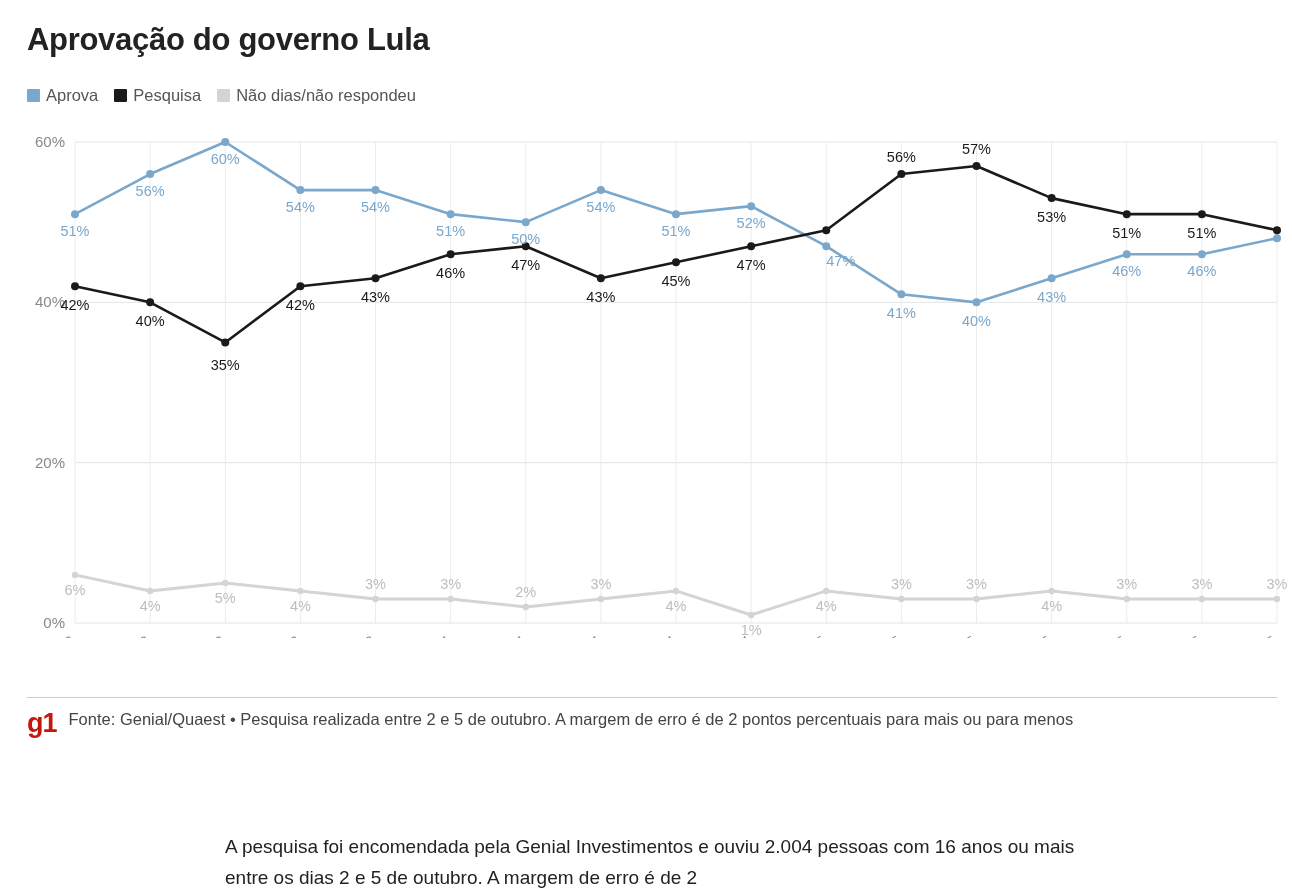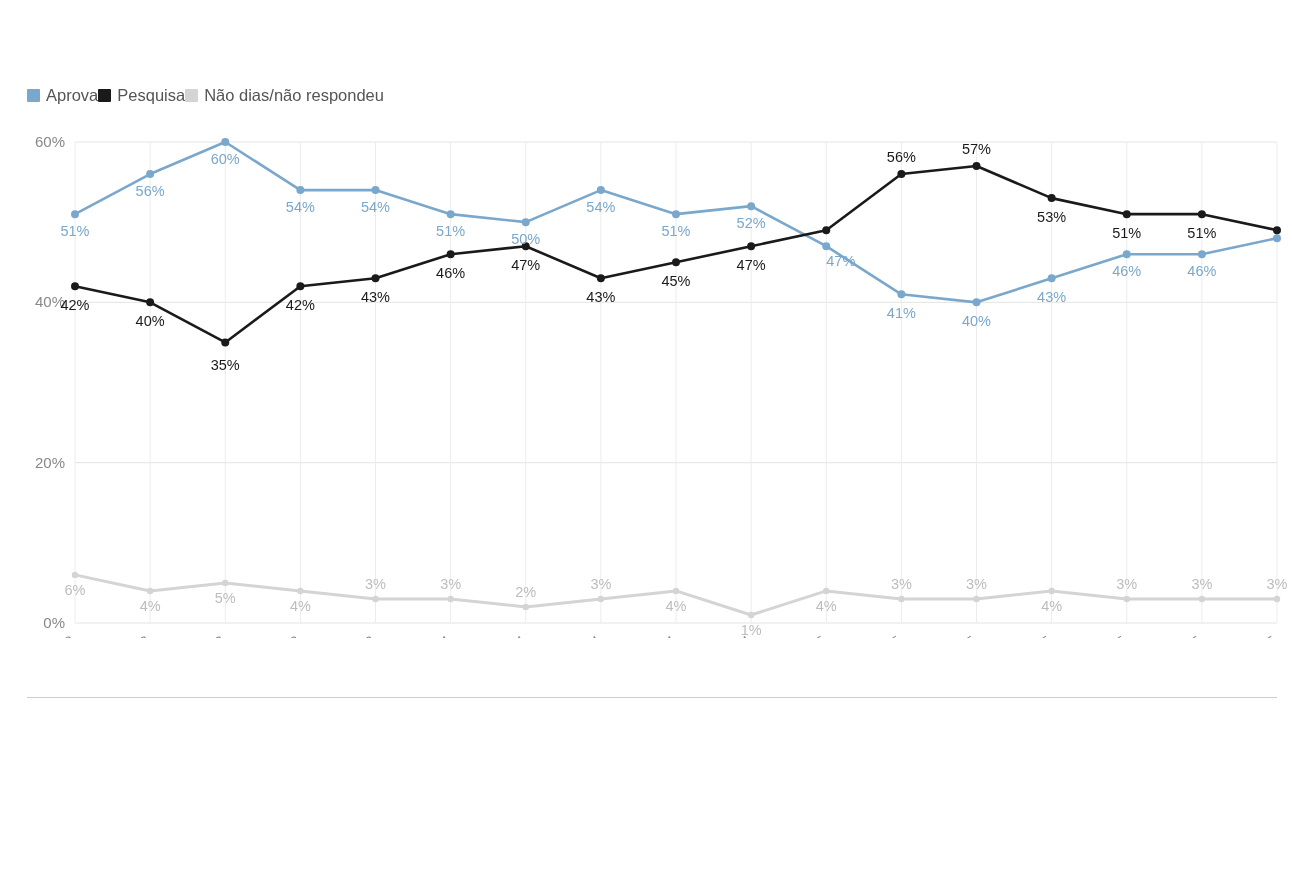--- a/index.html
+++ b/index.html
@@ -28,20 +28,21 @@
     font-weight: bold;
     color: #222222;
     letter-spacing: -0.3px;
   }
   .legend {
     position: absolute;
     left: 27px;
     top: 86px;
     display: flex;
     align-items: center;
+    gap: 16px;
   }
   .legend-item {
     display: flex;
     align-items: center;
     gap: 6px;
     font-size: 16.5px;
     color: #555555;
   }
   .legend-swatch {
     width: 13px;
@@ -114,20 +115,21 @@
     font-size: 19px;
     line-height: 1.62;
     color: #222222;
   }
 </style>
 </head>
 <body>
 
 <div class="page">
 
+  <div class="chart-title">Aprovação do governo Lula</div>
 
   <div class="legend">
     <div class="legend-item">
       <span class="legend-swatch" style="background:#7aa7cc"></span>
       <span>Aprova</span>
     </div>
     <div class="legend-item">
       <span class="legend-swatch" style="background:#1a1a1a"></span>
       <span>Pesquisa</span>
     </div>
@@ -281,15 +283,20 @@
         <text x="976.5" y="460.95" class="pt-label" fill="#bdbdbd" text-anchor="middle">3%</text>
         <text x="1051.625" y="482.93333333333334" class="pt-label" fill="#bdbdbd" text-anchor="middle">4%</text>
         <text x="1126.75" y="460.95" class="pt-label" fill="#bdbdbd" text-anchor="middle">3%</text>
         <text x="1201.875" y="460.95" class="pt-label" fill="#bdbdbd" text-anchor="middle">3%</text>
         <text x="1277" y="460.95" class="pt-label" fill="#bdbdbd" text-anchor="middle">3%</text>
       </svg>
   </div>
 
   <div class="source-rule"></div>
 
-
+  <div class="source-row">
+    <div class="g1-logo">g1</div>
+    <div class="source-text">Fonte: Genial/Quaest • Pesquisa realizada entre 2 e 5 de outubro. A margem de erro é de 2 pontos percentuais para mais ou para menos</div>
+  </div>
+
+  <div class="body-text">A pesquisa foi encomendada pela Genial Investimentos e ouviu 2.004 pessoas com 16 anos ou mais entre os dias 2 e 5 de outubro. A margem de erro é de 2</div>
 
 </div>
 
 </body></html>

